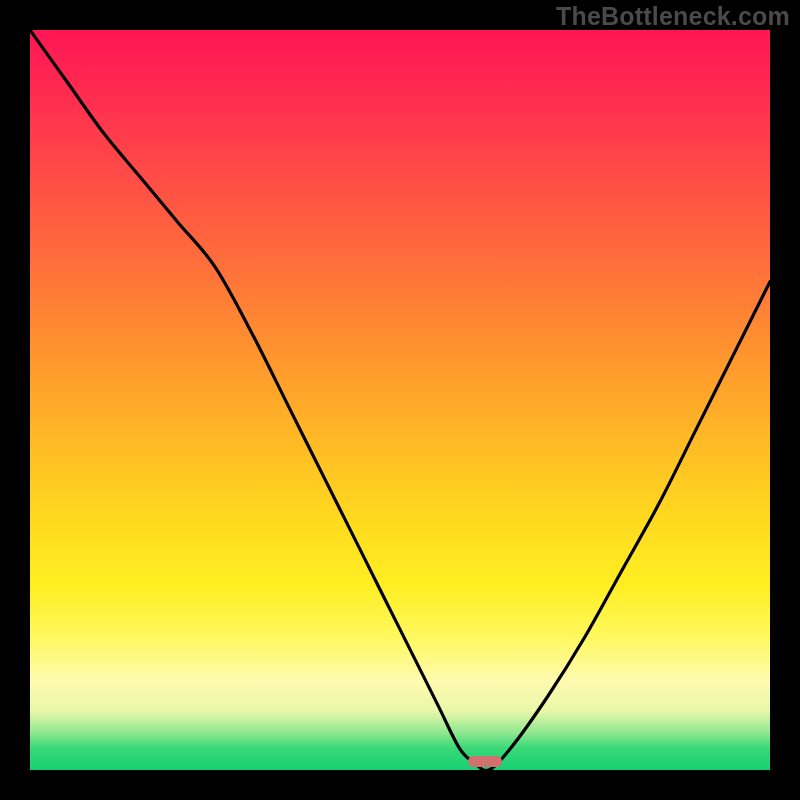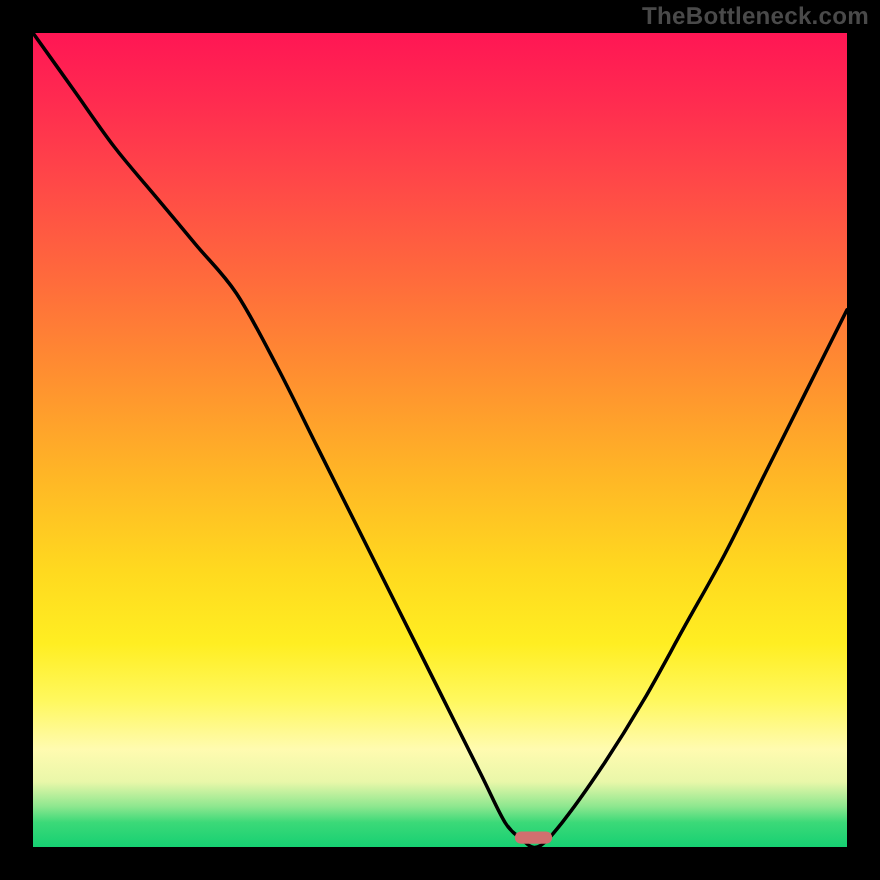--- a/index.html
+++ b/index.html
@@ -15,21 +15,21 @@
     position: relative;
     width: 800px;
     height: 800px;
     background: #000;
   }
   .watermark {
     position: absolute;
     top: 2px;
     right: 10px;
     color: #4a4a4a;
-    font-size: 22px;
+    font-size: 25px;
     font-weight: 600;
     letter-spacing: 0.2px;
     z-index: 20;
     user-select: none;
   }
   .plot-area {
     position: absolute;
     left: 30px;
     top: 30px;
     width: 740px;

